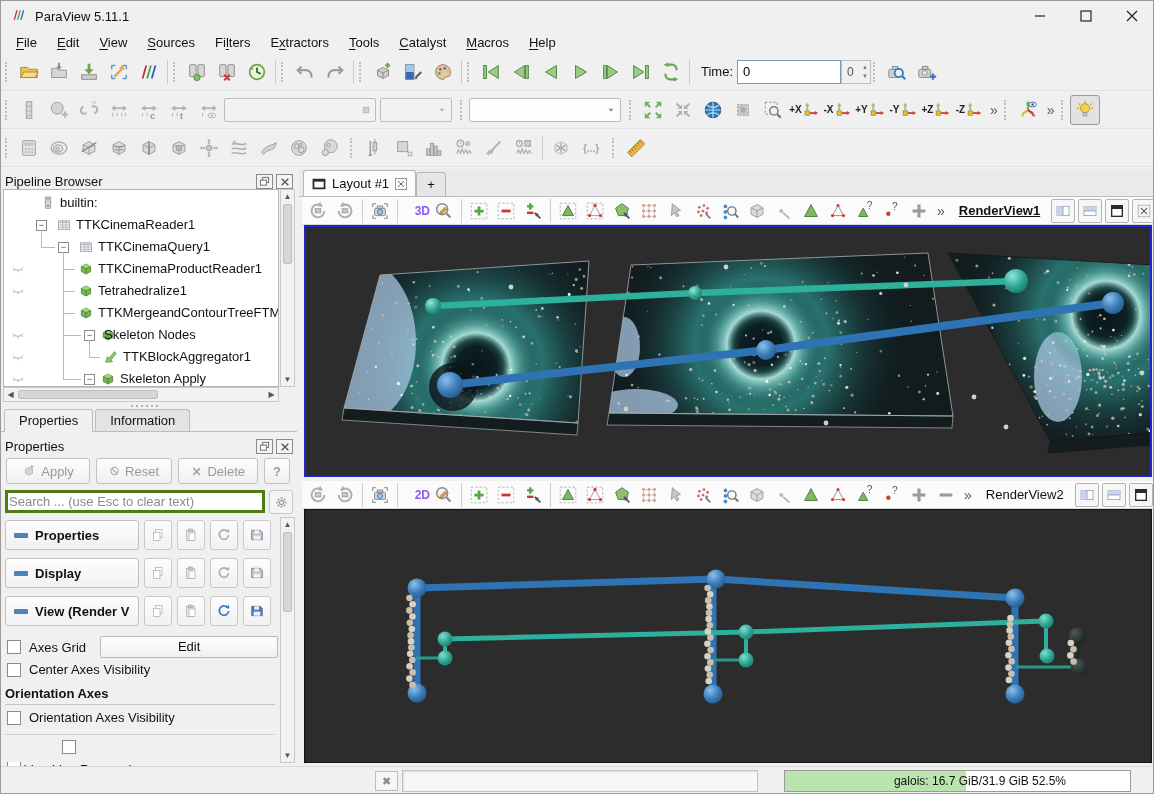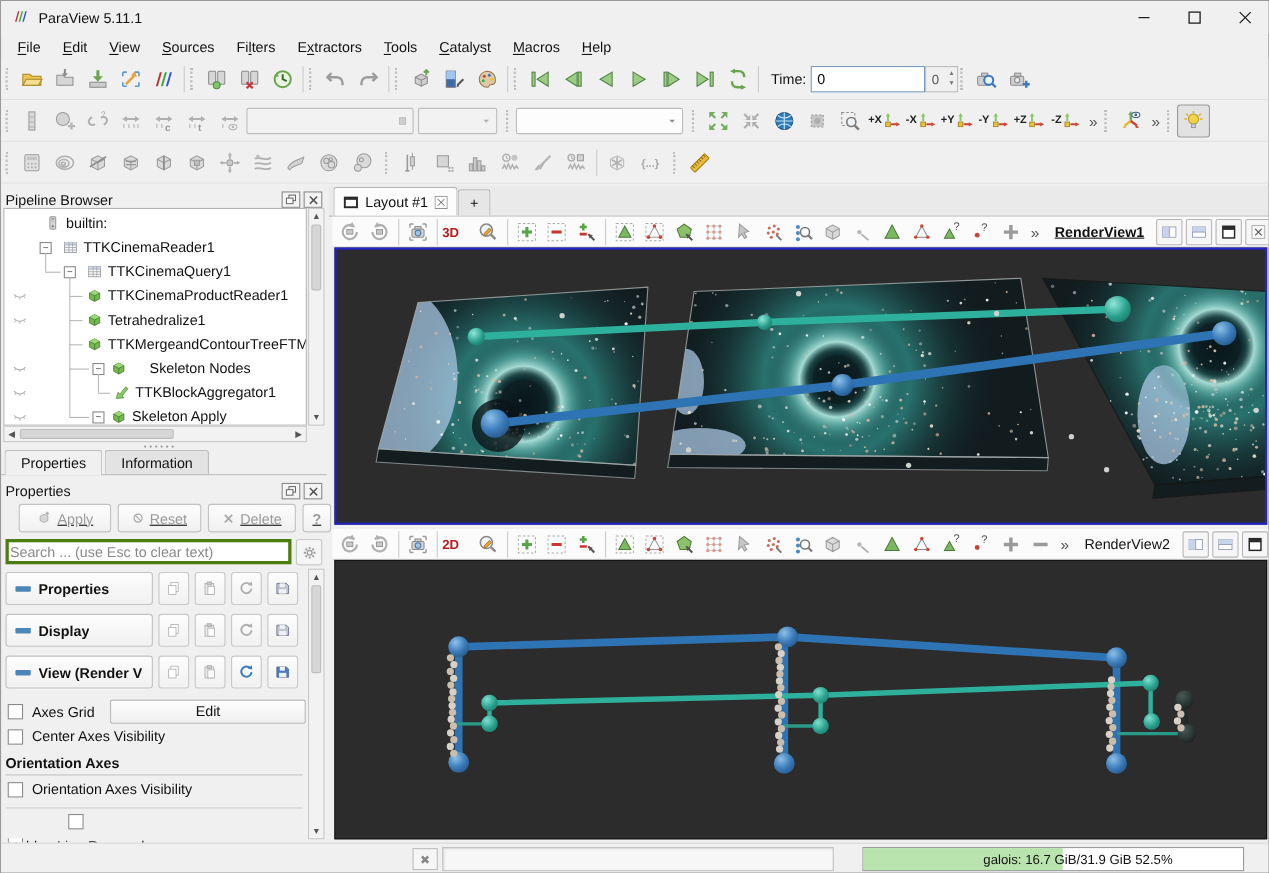--- a/index.html
+++ b/index.html
@@ -44,21 +44,21 @@
   .scroll-h{position:absolute;height:15px;background:#f2f2f2;border:1px solid #c8c8c8;}
   .sarrow{position:absolute;color:#555;font-size:8px;width:13px;height:13px;display:flex;align-items:center;justify-content:center;}
   .sthumb{position:absolute;background:#d6d6d6;border:1px solid #bdbdbd;border-radius:2px;}
   .splitdots{position:absolute;left:130px;width:40px;height:4px;display:flex;gap:3px;}
   .splitdots i{width:2px;height:2px;background:#9a9a9a;border-radius:50%;}
   
   #panel-tabs{left:0;top:408px;width:296px;height:23px;display:flex;align-items:flex-end;padding-left:3px;border-bottom:1px solid #bdbdbd;}
   .ptab{padding:3px 14px;border:1px solid #bdbdbd;border-bottom:none;background:#e3e3e3;margin-right:2px;border-radius:3px 3px 0 0;font-size:13px;}
   .ptab.active{background:#f0f0f0;position:relative;top:1px;padding-bottom:4px;}
   #props-dock{left:0;top:431px;width:296px;height:334px;}
-  .btnrow{position:absolute;left:16px;top:26px;display:flex;gap:6px;text-decoration:underline;}
+  .btnrow{position:absolute;left:5px;top:26px;display:flex;gap:6px;}
   .pbtn{height:26px;border:1px solid #c2c2c2;background:linear-gradient(#fdfdfd,#f0f0f0);border-radius:3px;display:flex;align-items:center;justify-content:center;gap:5px;color:#9a9a9a;padding:0 12px;}
   #searchrow{position:absolute;left:4px;top:58px;width:288px;display:flex;gap:4px;}
   #search-input{flex:1;height:23px;border:3px solid #4d7c0f;padding:2px 1px;font-size:13px;}
   #search-input::placeholder{color:#8a8a8a;}
   .gearbtn{width:24px;height:24px;border:1px solid #c8c8c8;border-radius:3px;background:#f5f5f5;display:flex;align-items:center;justify-content:center;}
   #prop-sections{position:absolute;left:4px;top:88px;width:274px;}
   .secrow{display:flex;gap:5px;margin-bottom:8px;}
   .secbtn{width:134px;height:30px;border:1px solid #c2c2c2;background:linear-gradient(#fdfdfd,#f1f1f1);border-radius:3px;display:flex;align-items:center;gap:7px;padding:0 8px;font-weight:bold;}
   .secdash{width:14px;height:5px;background:#4a87b8;border-radius:1px;}
   .minibtn{width:28px;height:30px;border:1px solid #c9c9c9;background:linear-gradient(#fdfdfd,#f1f1f1);border-radius:3px;display:flex;align-items:center;justify-content:center;}
@@ -67,21 +67,21 @@
   .sechead{position:absolute;left:4px;font-weight:bold;font-size:13px;border-bottom:1px solid #c4c4c4;width:270px;padding-bottom:3px;}
   .hline{position:absolute;left:4px;width:270px;height:1px;background:#d0d0d0;}
   .editbtn{width:178px;height:22px;border:1px solid #b9b9b9;background:linear-gradient(#fdfdfd,#f0f0f0);border-radius:2px;text-align:center;line-height:20px;}
   
   #tabbar{left:298px;top:168px;width:856px;height:28px;display:flex;align-items:flex-end;padding-left:4px;border-bottom:1px solid #bdbdbd;background:#eaeaea;}
   .ltab{display:flex;align-items:center;gap:6px;background:#fcfcfc;border:1px solid #b5b5b5;border-bottom:none;padding:4px 8px;border-radius:3px 3px 0 0;height:26px;}
   .ltab.plus{width:30px;justify-content:center;background:#e6e6e6;height:24px;}
   .vtoolbar{left:301px;width:853px;height:28px;display:flex;align-items:center;gap:1px;background:#fbfbfb;border-bottom:1px solid #d8d8d8;padding:0 3px;}
   #vtb1{top:196px;} #vtb2{top:480px;}
   .vbtn{width:26px;height:26px;display:flex;align-items:center;justify-content:center;flex:0 0 auto;}
-  .vmode{font-weight:bold;font-size:12px;color:#b91c1c;width:28px;text-align:left;flex:0 0 auto;}
+  .vmode{font-weight:bold;font-size:12px;color:#8b5cf6;width:28px;text-align:right;flex:0 0 auto;}
   .vlabel{margin:0 8px;font-size:13px;white-space:nowrap;}
   .vlabel.active{font-weight:bold;text-decoration:underline;}
   .vwin{width:24px;height:24px;border:1px solid #b5b5b5;border-radius:2px;background:#f6f6f6;display:flex;align-items:center;justify-content:center;margin-left:2px;flex:0 0 auto;}
   #view1{left:303px;top:224px;width:848px;height:252px;border:2px solid #2323cc;background:#2c2c2c;}
   #view2{left:303px;top:508px;width:848px;height:254px;border:1px solid #141414;background:#2c2c2c;}
   #view1 svg,#view2 svg{display:block;}
   
   #statusbar{left:0;top:765px;width:1154px;height:29px;border-top:1px solid #d8d8d8;background:#f0f0f0;}
   #status-x{position:absolute;left:374px;top:4px;width:23px;height:20px;border:1px solid #bdbdbd;background:#f6f6f6;display:flex;align-items:center;justify-content:center;color:#8a8a8a;font-size:11px;}
   #status-field{position:absolute;left:401px;top:3px;width:356px;height:22px;border:1px solid #c2c2c2;background:#f7f7f7;box-shadow:inset 1px 1px 2px #ddd;}
@@ -783,21 +783,21 @@
                 <path d="M6.5 12.5L5 15M12 13.8V17M17.5 12.5L19 15"></path>
               </g>
             </svg></span>
           <span class="expander" style="left:80px">−</span>
           <span style="position:absolute;left:96px;top:3px"><svg viewBox="0 0 24 24" width="16" height="16">
               <path d="M5 8.2L12 4.5l7 3.7v7.6L12 19.5 5 15.8z" fill="#74b84f" stroke="#3f7226"></path>
               <path d="M5 8.2L12 4.5l7 3.7-7 3.6z" fill="#9ad878"></path>
               <path d="M5 8.2l7 3.6 7-3.6" fill="none" stroke="#3f7226"></path>
               <path d="M12 11.8v7.7" stroke="#3f7226"></path>
             </svg></span>
-          <span class="plabel" style="left:132px">Skeleton Nodes</span>
+          <span class="plabel" style="left:100px">Skeleton Nodes</span>
         </div>
         <div class="prow" style="top:156px">
           <span style="position:absolute;left:6px;top:3px"><svg viewBox="0 0 24 24" width="16" height="16">
               <path d="M4 10c4.5 5 11.5 5 16 0" fill="none" stroke="#b0b0b0" stroke-width="1.5"></path>
               <g stroke="#b0b0b0" stroke-width="1.3">
                 <path d="M6.5 12.5L5 15M12 13.8V17M17.5 12.5L19 15"></path>
               </g>
             </svg></span>
           <span style="position:absolute;left:99px;top:3px"><svg viewBox="0 0 24 24" width="16" height="16">
               <path d="M4 20l2.5-8.5L9 14l8-10 3 2.5-8 10 2.5 2.5z" fill="#8cc96a" stroke="#4c8a34"></path>

